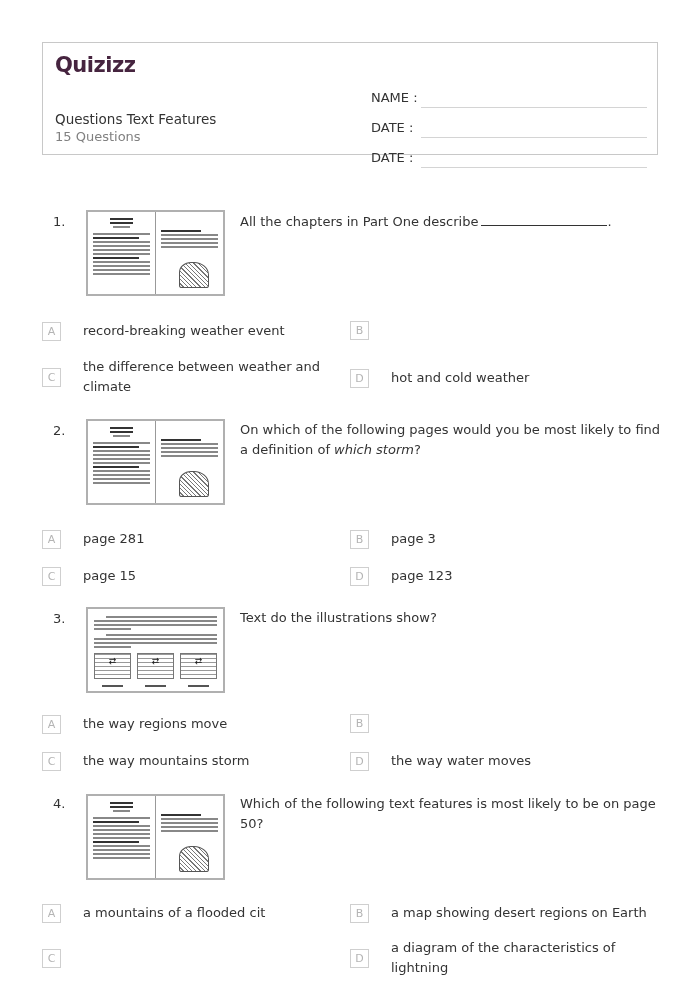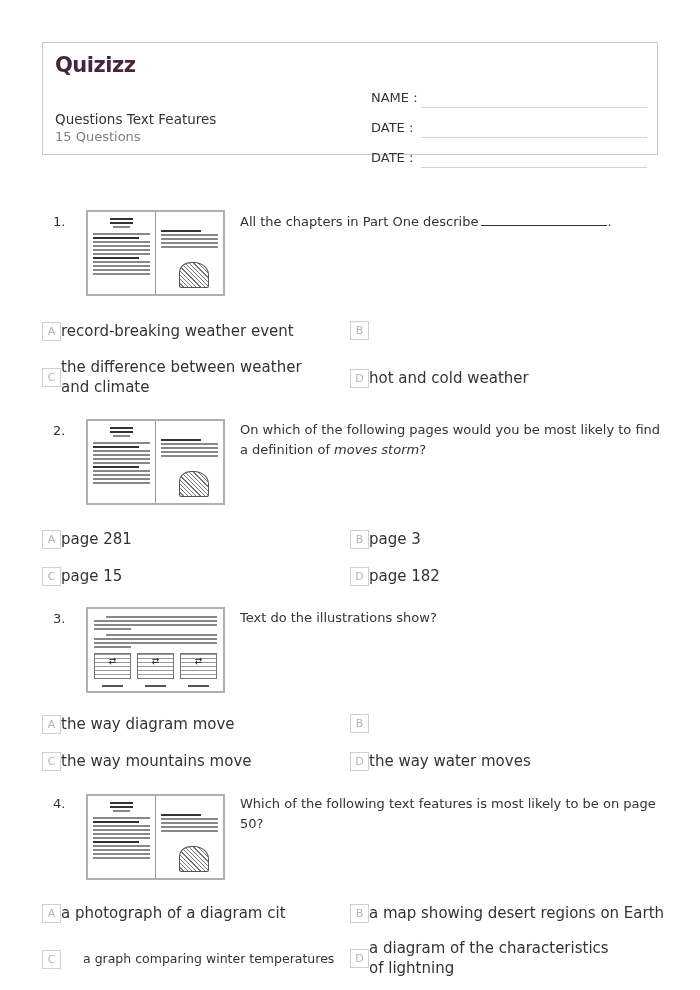--- a/index.html
+++ b/index.html
@@ -31,21 +31,21 @@
   }
   .q-text { position: absolute; left: 240px; width: 425px; font-size: 13px; line-height: 20px; color: #333; }
   .blank { display: inline-block; width: 126px; border-bottom: 1px solid #333; margin-left: 3px; height: 12px; }
 
   .opt { position: absolute; display: flex; align-items: center; }
   .opt-box {
     width: 19px; height: 19px; border: 1px solid #cfcfcf; color: #b4b4b4;
     font-size: 11px; display: flex; align-items: center; justify-content: center;
     flex-shrink: 0;
   }
-  .opt-text { font-size: 15px; color: #333; line-height: 20px; }
+  .opt-text { margin-left: 22px; font-size: 13px; color: #333; line-height: 20px; }
   .col-a { left: 42px; }
   .col-b { left: 350px; }
 
   
   .toc { position: absolute; inset: 0; display: flex; }
   .toc .page { flex: 1; position: relative; padding: 4px 5px; }
   .toc .page + .page { border-left: 1px solid #999; }
   .tline { height: 2px; background: #888; margin: 2px 0; }
   .tline.dark { background: #333; }
   .tline.c { margin-left: auto; margin-right: auto; }
@@ -156,38 +156,38 @@
         <div class="tline dark" style="margin-top:14px;width:70%"></div>
         <div class="tline"></div>
           <div class="tline"></div>
           <div class="tline"></div>
           <div class="tline"></div>
         <div class="storm"></div>
       </div>
     </div>
   </div>
   <div class="q-text" style="top:420px">
-    <span>On which of the following pages would you be most likely to find a definition of </span><em>moves storm</em><span>?</span>
+    <span>On which of the following pages would you be most likely to find a definition of </span><em>which storm</em><span>?</span>
   </div>
 
   <div class="opt col-a" style="top:529px">
     <div class="opt-box">A</div>
     <div class="opt-text">page 281</div>
   </div>
   <div class="opt col-b" style="top:529px">
     <div class="opt-box">B</div>
     <div class="opt-text">page 3</div>
   </div>
   <div class="opt col-a" style="top:566px">
     <div class="opt-box">C</div>
     <div class="opt-text">page 15</div>
   </div>
   <div class="opt col-b" style="top:566px">
     <div class="opt-box">D</div>
-    <div class="opt-text">page 182</div>
+    <div class="opt-text">page 123</div>
   </div>
 </div>
 
 <div>
   <div class="q-num" style="top:611px">3.</div>
   <div class="q-img" style="top:607px">
     <div style="position:absolute;left:6px;right:6px;top:5px">
       <div class="tline" style="margin-left:12px"></div>
         <div class="tline"></div>
         <div class="tline"></div>
@@ -205,28 +205,28 @@
     <div class="plate-labels">
         <div></div>
         <div></div>
         <div></div>
       </div>
   </div>
   <div class="q-text" style="top:608px">Text do the illustrations show?</div>
 
   <div class="opt col-a" style="top:714px">
     <div class="opt-box">A</div>
-    <div class="opt-text">the way diagram move</div>
+    <div class="opt-text">the way regions move</div>
   </div>
   <div class="opt col-b" style="top:714px">
     <div class="opt-box">B</div>
   </div>
   <div class="opt col-a" style="top:751px">
     <div class="opt-box">C</div>
-    <div class="opt-text">the way mountains move</div>
+    <div class="opt-text">the way mountains storm</div>
   </div>
   <div class="opt col-b" style="top:751px">
     <div class="opt-box">D</div>
     <div class="opt-text">the way water moves</div>
   </div>
 </div>
 
 <div>
   <div class="q-num" style="top:796px">4.</div>
   <div class="q-img" style="top:794px">
@@ -254,27 +254,26 @@
           <div class="tline"></div>
           <div class="tline"></div>
         <div class="storm"></div>
       </div>
     </div>
   </div>
   <div class="q-text" style="top:794px">Which of the following text features is most likely to be on page 50?</div>
 
   <div class="opt col-a" style="top:903px">
     <div class="opt-box">A</div>
-    <div class="opt-text">a photograph of a diagram cit</div>
+    <div class="opt-text">a mountains of a flooded cit</div>
   </div>
   <div class="opt col-b" style="top:903px">
     <div class="opt-box">B</div>
     <div class="opt-text">a map showing desert regions on Earth</div>
   </div>
   <div class="opt col-a" style="top:949px">
     <div class="opt-box">C</div>
-    <div class="opt-text" style="margin-left:22px;font-size:12.5px;white-space:nowrap">a graph comparing winter temperatures</div>
   </div>
   <div class="opt col-b" style="top:938px">
     <div class="opt-box">D</div>
     <div class="opt-text" style="width:250px">a diagram of the characteristics of lightning</div>
   </div>
 </div>
 
 </body></html>

